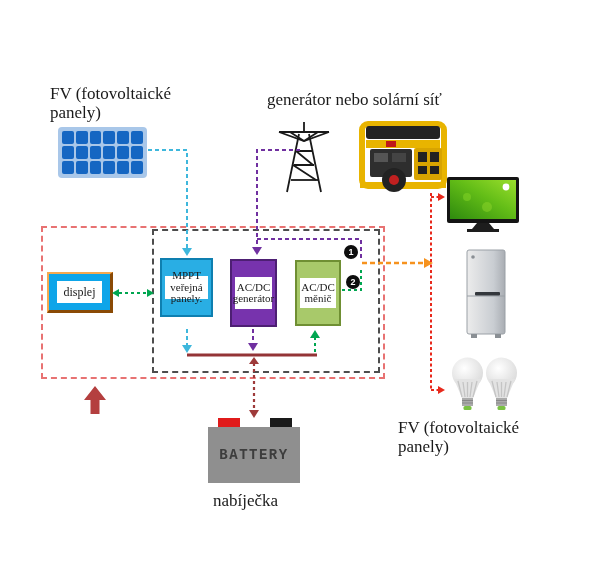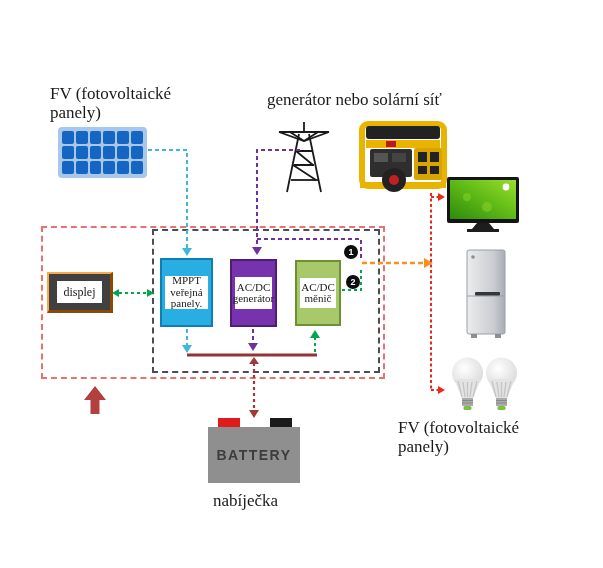--- a/index.html
+++ b/index.html
@@ -10,40 +10,40 @@
   .title{font-size:17px;letter-spacing:.2px;}
   
   .outer-box{left:41px;top:226px;width:340px;height:149px;border:2px dashed #e87272;z-index:1;}
   .inner-box{left:152px;top:229px;width:224px;height:140px;border:2px dashed #4d4d4d;z-index:1;}
   
   .panel{left:58px;top:127px;width:89px;height:51px;background:#a9c7e9;border-radius:4px;
          display:grid;grid-template-columns:repeat(6,1fr);grid-template-rows:repeat(3,1fr);
          gap:2px;padding:4px;box-sizing:border-box;z-index:2;}
   .cell{background:#1566c2;border-radius:2px;}
   
-  .display-node{left:47px;top:272px;width:66px;height:41px;background:#404040;box-sizing:border-box;
+  .display-node{left:47px;top:272px;width:66px;height:41px;background:#0ea5e9;box-sizing:border-box;
     border-top:2px solid #f7a94f;border-left:2px solid #f7a94f;border-right:3px solid #8a4a05;border-bottom:3px solid #8a4a05;z-index:2;}
   .display-inner{position:absolute;left:8px;right:8px;top:7px;bottom:7px;background:#fff;
     display:flex;align-items:center;justify-content:center;font-size:12px;}
   
   .node{box-sizing:border-box;z-index:2;}
   .node .band{position:absolute;left:3px;right:3px;top:16px;bottom:16px;background:#fff;}
   .node .txt{position:absolute;inset:0;display:flex;flex-direction:column;align-items:center;
     justify-content:center;text-align:center;font-size:11px;line-height:11.5px;z-index:2;}
-  .mppt{left:160px;top:258px;width:53px;height:69px;background:#29aee4;border:2px solid #0e7fb0;}
+  .mppt{left:160px;top:258px;width:53px;height:59px;background:#29aee4;border:2px solid #0e7fb0;}
   .charger{left:230px;top:259px;width:47px;height:68px;background:#7733ad;border:2px solid #4d1f73;}
   .inverter{left:295px;top:260px;width:46px;height:66px;background:#a8c96a;border:2px solid #6f8f33;}
   
   .numcircle{width:14px;height:14px;border-radius:50%;background:#0d0d0d;color:#fff;z-index:5;
     display:flex;align-items:center;justify-content:center;font-size:9px;
     font-family:"Liberation Sans",sans-serif;font-weight:bold;}
   
   .battery{left:208px;top:427px;width:92px;height:56px;background:#8f8f8f;z-index:2;
     display:flex;align-items:center;justify-content:center;}
-  .battery-text{font-family:Liberation Sans, sans-serif;font-weight:600;font-size:14px;
+  .battery-text{font-family:Liberation Mono, monospace;font-weight:600;font-size:14px;
     letter-spacing:1.5px;color:#3d3d3d;}
   .term{position:absolute;width:22px;height:10px;z-index:2;}
   .conn{position:absolute;left:0;top:0;z-index:3;pointer-events:none;}
   .icon-abs{z-index:2;}
 </style>
 </head>
 <body>
 
 <div class="canvas">
 

